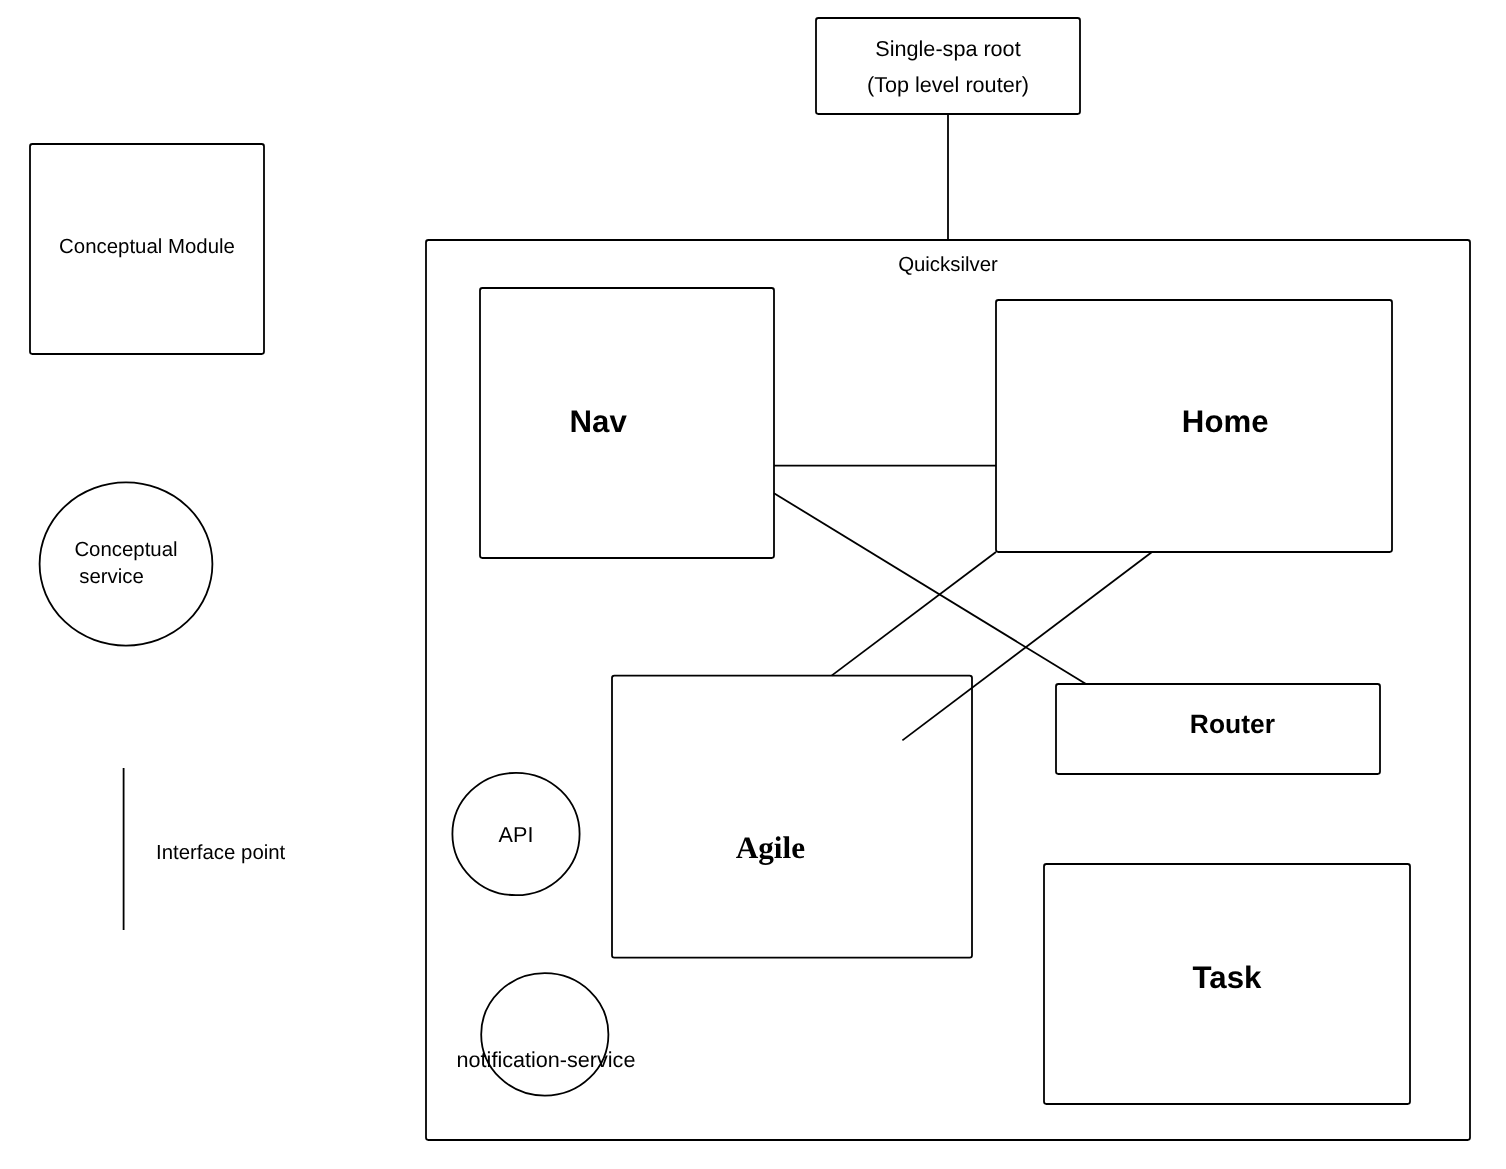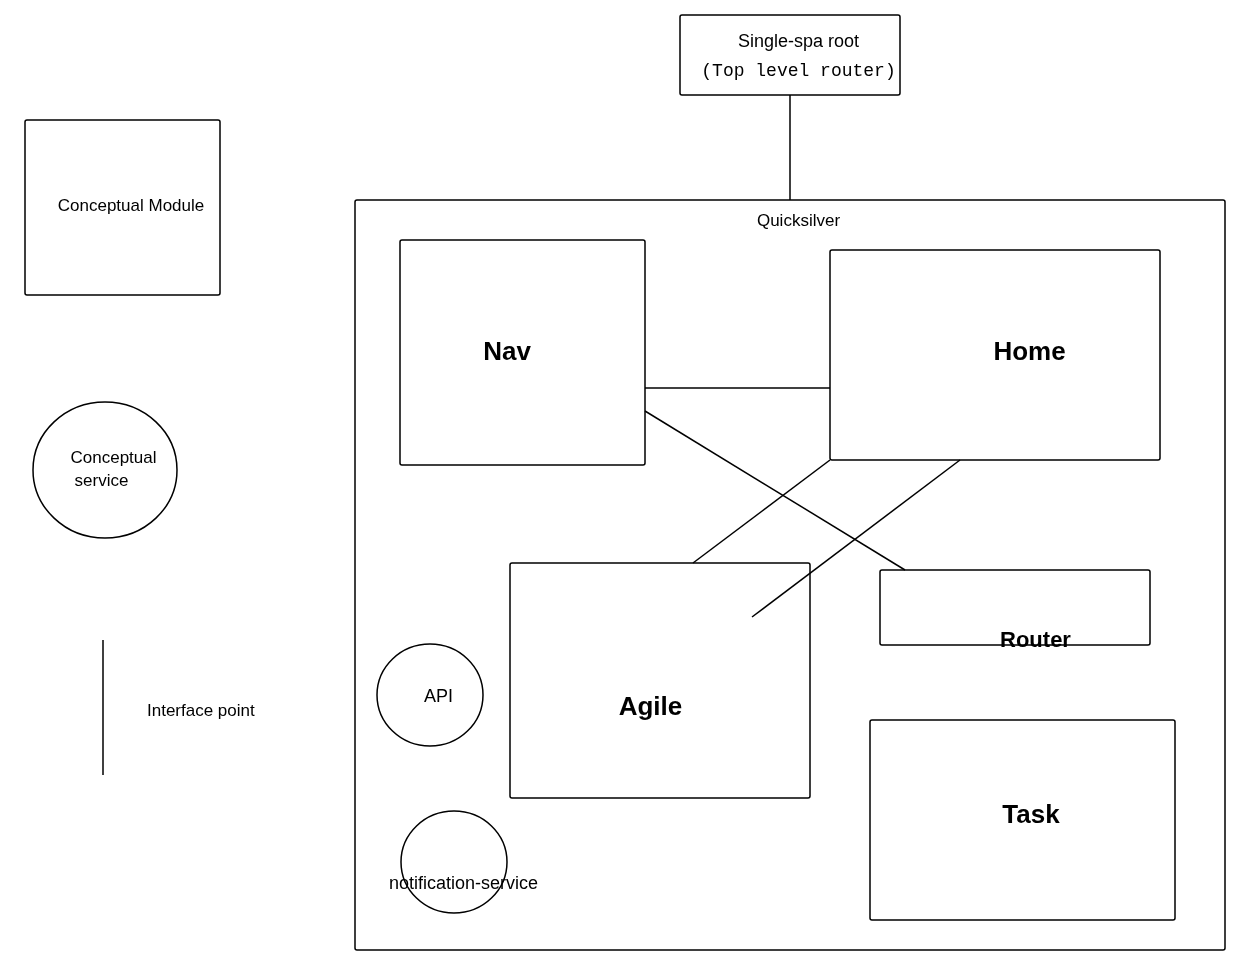--- a/index.html
+++ b/index.html
@@ -9,21 +9,20 @@
       background: #ffffff;
       position: relative;
       font-family: "Comic Sans MS", "Segoe Script", "Bradley Hand", cursive, sans-serif;
       color: #000;
     }
     .label {
       position: absolute;
       text-align: center;
       white-space: pre-wrap;
       line-height: 1.3;
-      padding-left: 17px;
     }
     svg.canvas {
       position: absolute;
       top: 0; left: 0;
       width: 1255px;
       height: 974px;
       pointer-events: none;
     }
     .big { font-size: 26px; font-weight: 600; }
     .med { font-size: 18px; }
@@ -66,29 +65,29 @@
 
     <rect x="25" y="120" width="195" height="175" rx="2"></rect>
 
     <ellipse cx="105" cy="470" rx="72" ry="68"></ellipse>
 
     <line x1="103" y1="640" x2="103" y2="775"></line>
   </g>
 </svg>
 
 <div class="label med" style="left:680px; top:30px; width:220px;">Single-spa root</div>
-<div class="label med" style="left:680px; top:60px; width:220px;font-family:Liberation Mono, monospace;">(Top level router)</div>
+<div class="label med" style="left:680px; top:60px; width:220px;">(Top level router)</div>
 
 <div class="label small" style="left:25px; top:195px; width:195px;">Conceptual Module</div>
 <div class="label small" style="left:35px; top:447px; width:140px;text-align:center;">Conceptual</div>
 <div class="label small" style="left:23px; top:470px; width:140px;">service</div>
 <div class="label small" style="left:130px; top:700px; width:180px; text-align:left;">Interface point</div>
 
 <div class="label small" style="left:720px; top:210px; width:140px;">Quicksilver</div>
 
 <div class="label big" style="left:400px; top:335px; width:197px;">Nav</div>
 <div class="label big" style="left:846px; top:335px; width:330px;margin-left:10px;">Home</div>
-<div class="label big" style="left:510px; top:690px; width:264px;">Agile</div>
+<div class="label big" style="left:510px; top:690px; width:264px;font-family:Liberation Serif, serif;">Agile</div>
 <div class="label big" style="left:870px; top:798px; width:305px;">Task</div>
-<div class="label big" style="left:880px; top:590px; width:294px; font-size:22px;margin-top:36px;">Router</div>
+<div class="label big" style="left:880px; top:590px; width:294px; font-size:22px;">Router</div>
 
 <div class="label tiny" style="left:377px; top:685px; width:106px;">API</div>
 <div class="label tiny" style="left:370px; top:853px; width:170px;margin-top:19px;">notification-service</div>
 
 </body></html>

